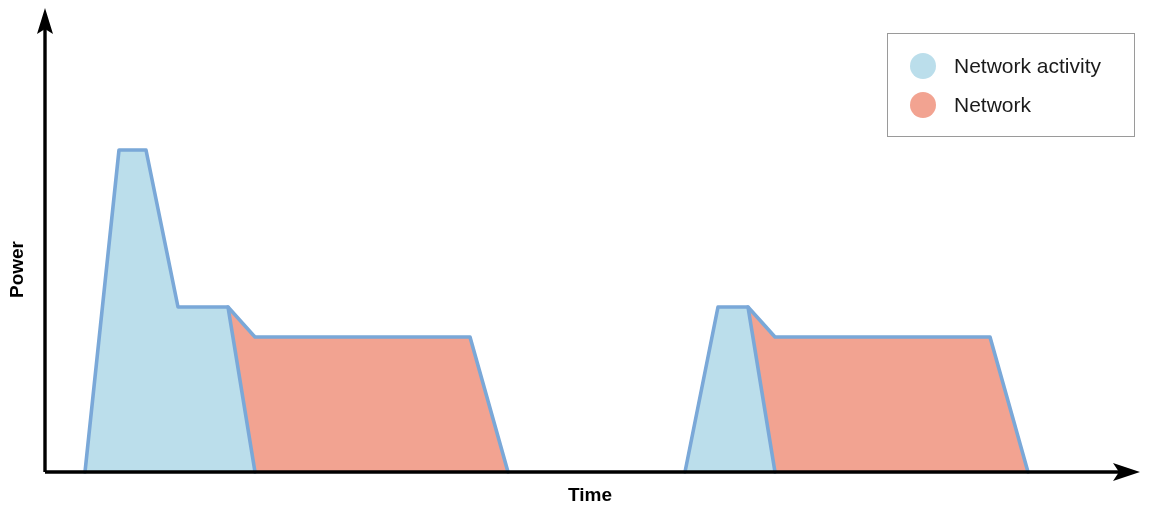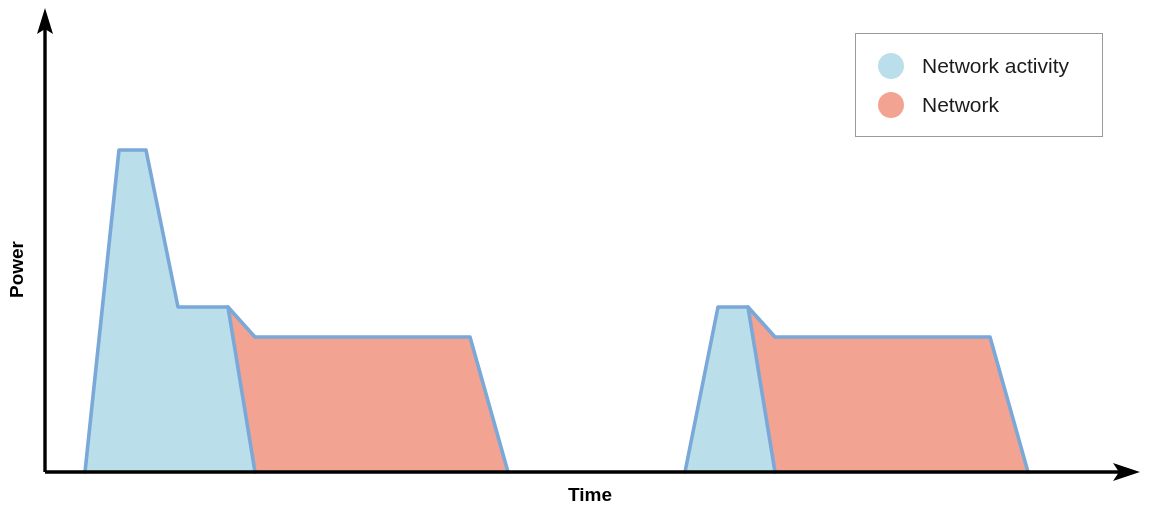--- a/index.html
+++ b/index.html
@@ -42,21 +42,21 @@
   #xlabel {
     left: 0;
     top: 484px;
     width: 1140px;
     text-align: center;
     padding-left: 40px;
     box-sizing: border-box;
   }
   #legend {
     position: absolute;
-    left: 855px;
+    left: 887px;
     top: 33px;
     width: 248px;
     height: 104px;
     box-sizing: border-box;
     background: #ffffff;
     border: 1px solid #9a9a9a;
     padding: 14px 18px 14px 22px;
     display: flex;
     flex-direction: column;
     justify-content: center;

